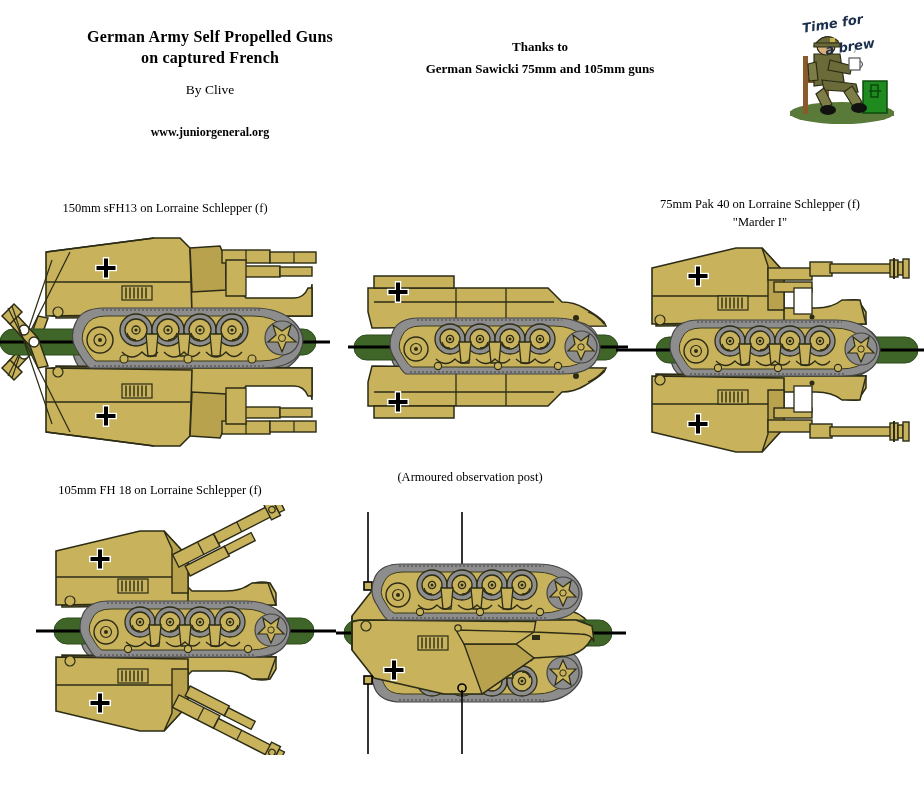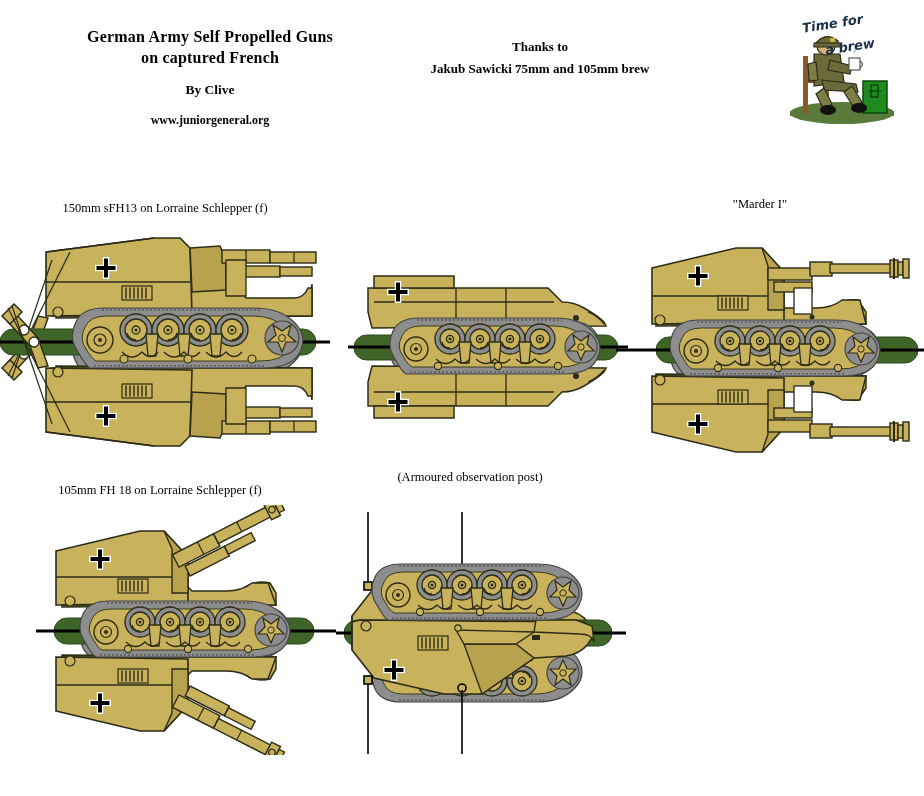--- a/index.html
+++ b/index.html
@@ -7,22 +7,22 @@
   body{
     width:924px;height:796px;position:relative;overflow:hidden;
     font-family:"Liberation Serif","DejaVu Serif",serif;
     color:#000;
   }
   .page{position:absolute;inset:0;}
 
   
   .title-block{position:absolute;left:40px;top:26px;width:340px;text-align:center;}
   .title-line{font-size:16px;font-weight:bold;line-height:21px;letter-spacing:.2px;}
-  .byline{font-size:13.5px;font-weight:bold;margin-top:14px;}
-  .website{font-size:12px;font-weight:bold;margin-top:15px;font-family:Liberation Serif, serif;}
+  .byline{font-size:13.5px;font-weight:normal;margin-top:14px;}
+  .website{font-size:12px;font-weight:bold;margin-top:27px;font-family:Liberation Serif, serif;}
 
   .thanks-block{position:absolute;left:380px;top:36px;width:320px;text-align:center;}
   .thanks-line{font-size:13px;font-weight:bold;line-height:22px;}
 
   
   .brew{position:absolute;left:770px;top:8px;width:150px;height:122px;}
   .brew-text{position:absolute;left:0;top:0;width:150px;height:60px;
     font-family:"DejaVu Sans",sans-serif;font-style:italic;font-weight:bold;
     color:#1b2f4a;font-size:13px;}
   .brew-t1{position:absolute;left:32px;top:8px;transform:rotate(-9deg);}
@@ -42,21 +42,21 @@
 
   <div class="title-block">
     <div class="title-line">German Army Self Propelled Guns</div>
     <div class="title-line">on captured French</div>
     <div class="byline">By Clive</div>
     <div class="website">www.juniorgeneral.org</div>
   </div>
 
   <div class="thanks-block">
     <div class="thanks-line">Thanks to</div>
-    <div class="thanks-line">Jakub Sawicki 75mm and 105mm brew</div>
+    <div class="thanks-line">German Sawicki 75mm and 105mm guns</div>
   </div>
 
   <div class="brew">
     <div class="brew-text">
       <span class="brew-t1">Time for</span>
       <span class="brew-t2">a brew</span>
     </div>
     <svg width="150" height="122" viewBox="0 0 150 122">
 
       <ellipse cx="72" cy="105" rx="52" ry="11" fill="#5a7a3a"></ellipse>
@@ -93,20 +93,21 @@
       <rect x="60" y="30" width="5" height="4" fill="#c9b24a"></rect>
     </svg>
   </div>
 
   <div class="vlabel" style="left:20px;top:199px;width:290px;">
     <div>150mm sFH13 on Lorraine Schlepper (f)</div>
   </div>
 
 
   <div class="vlabel" style="left:610px;top:195px;width:300px;">
+    <div>75mm Pak 40 on Lorraine Schlepper (f)</div>
     <div>"Marder I"</div>
   </div>
 
   <div class="vlabel" style="left:10px;top:481px;width:300px;">
     <div>105mm FH 18 on Lorraine Schlepper (f)</div>
   </div>
 
   <div class="vlabel" style="left:330px;top:468px;width:280px;">
     <div>(Armoured observation post)</div>
   </div>

